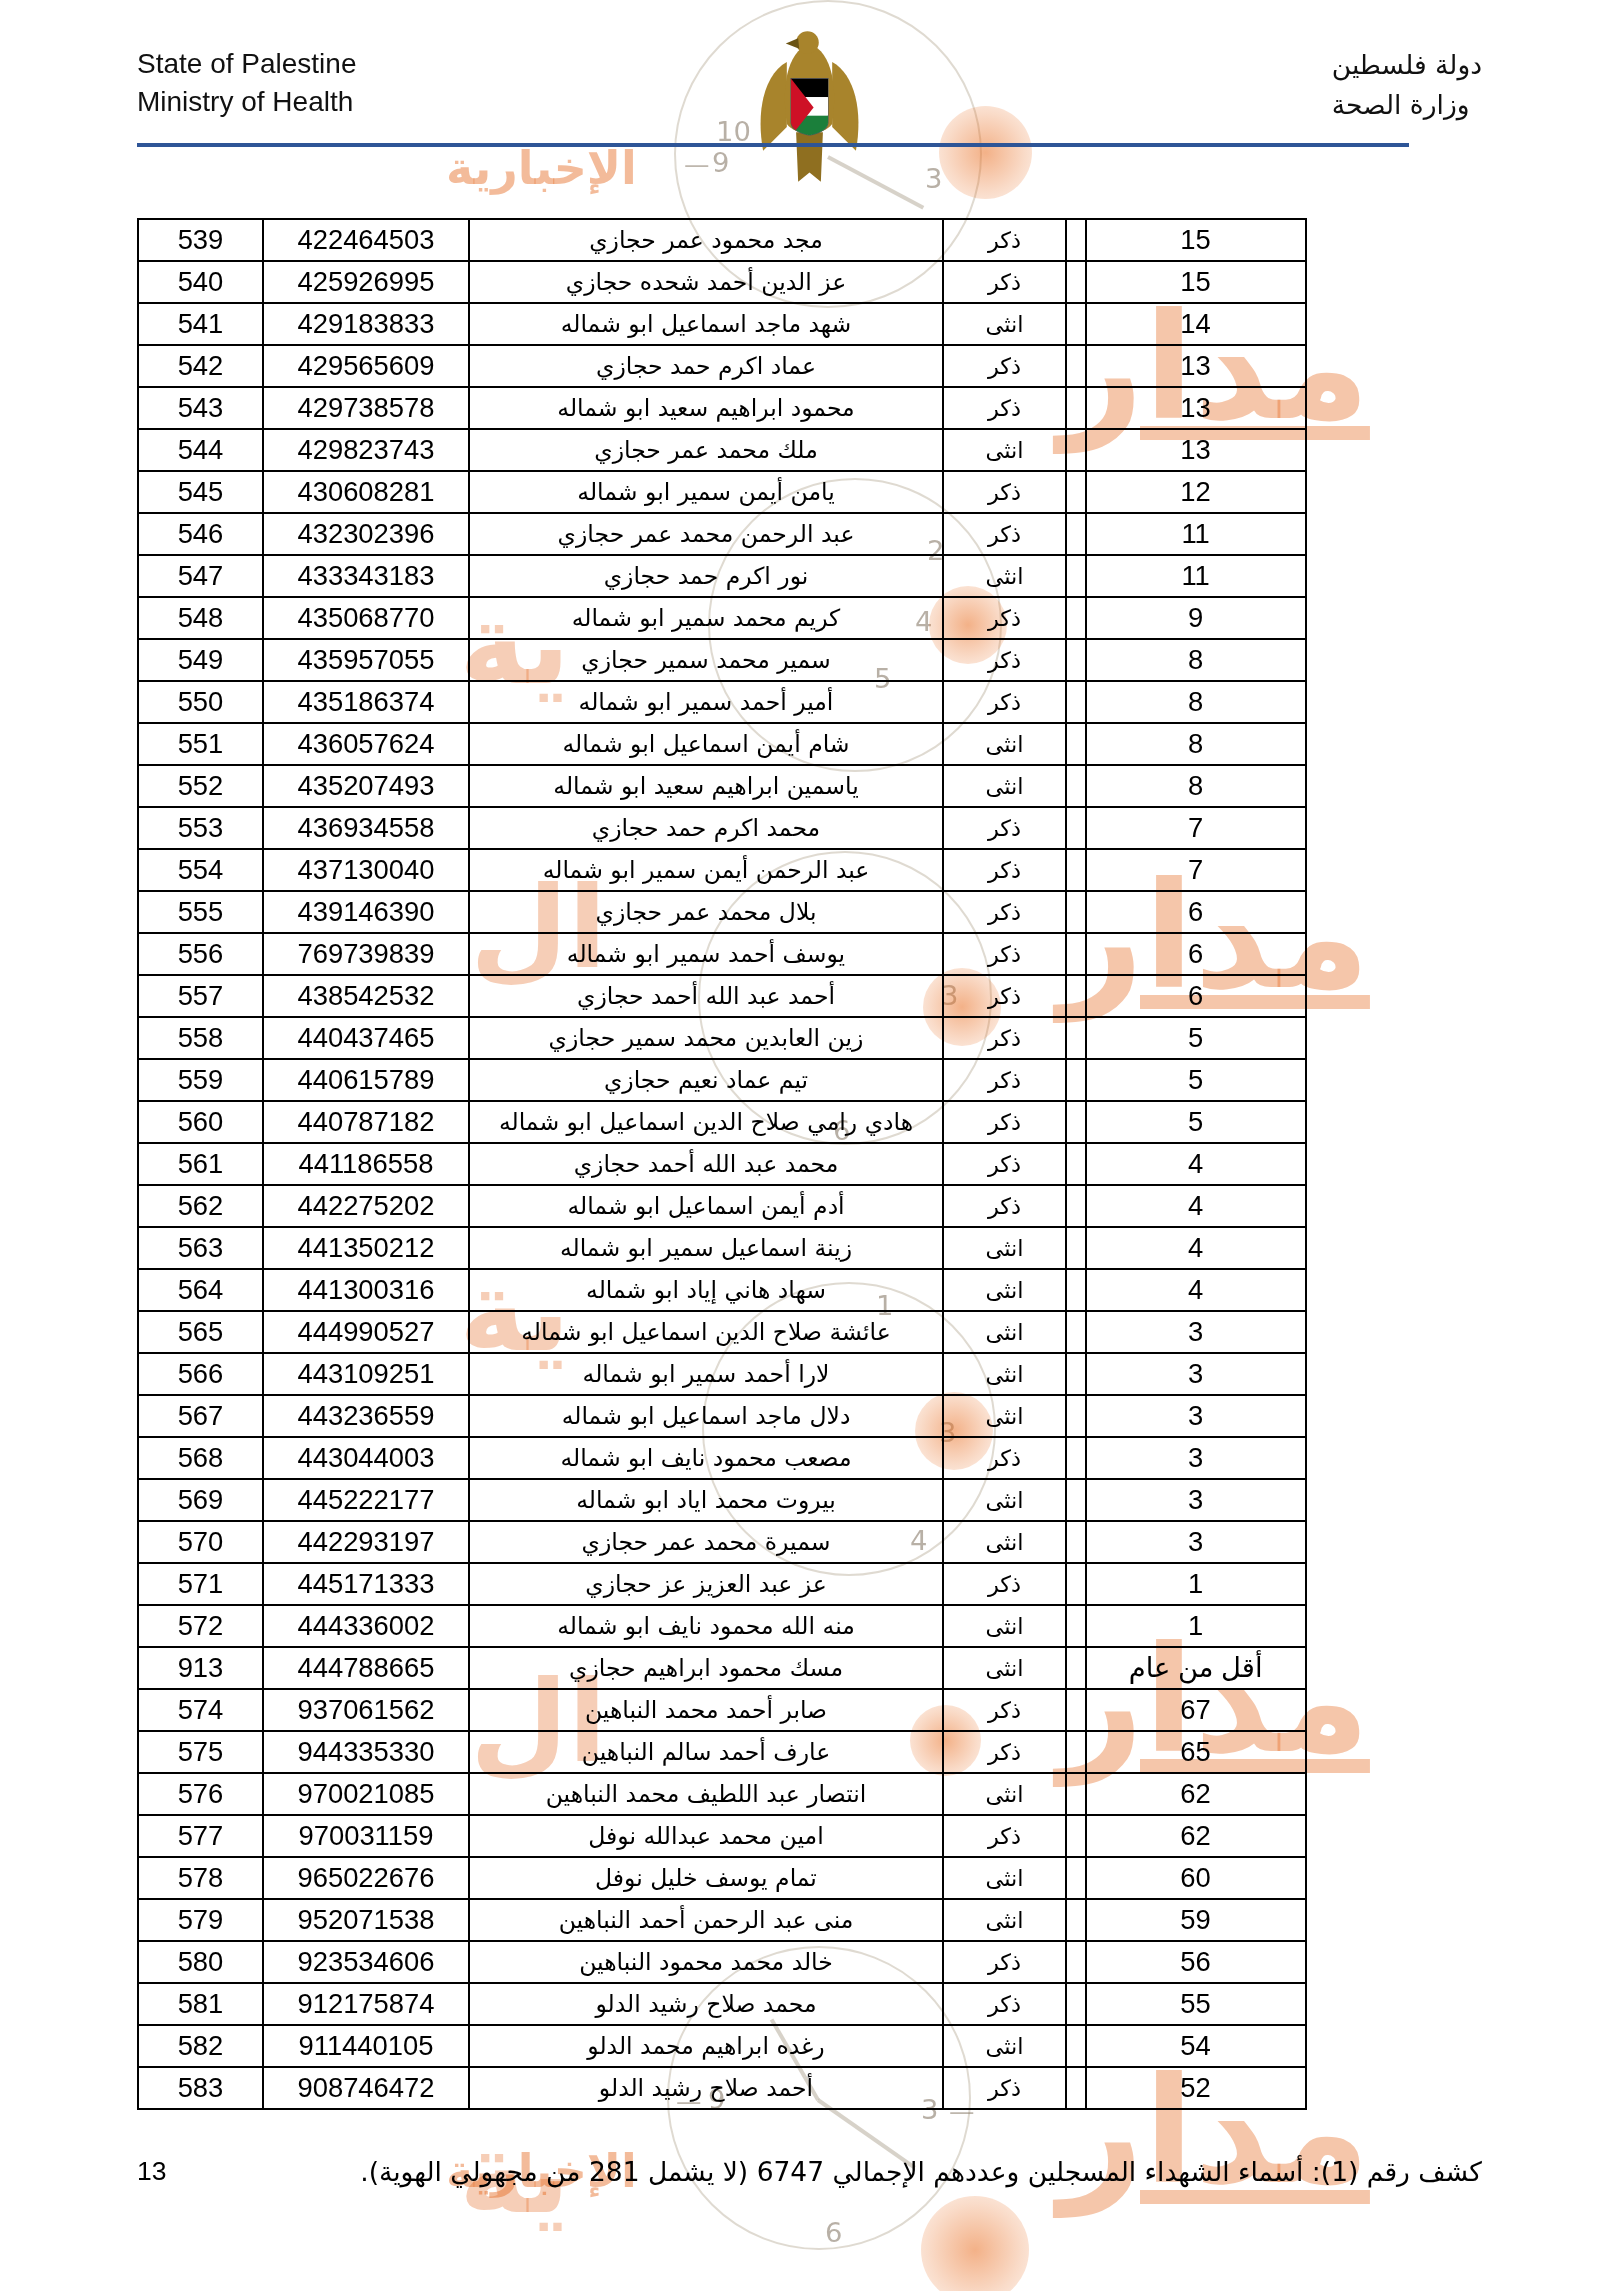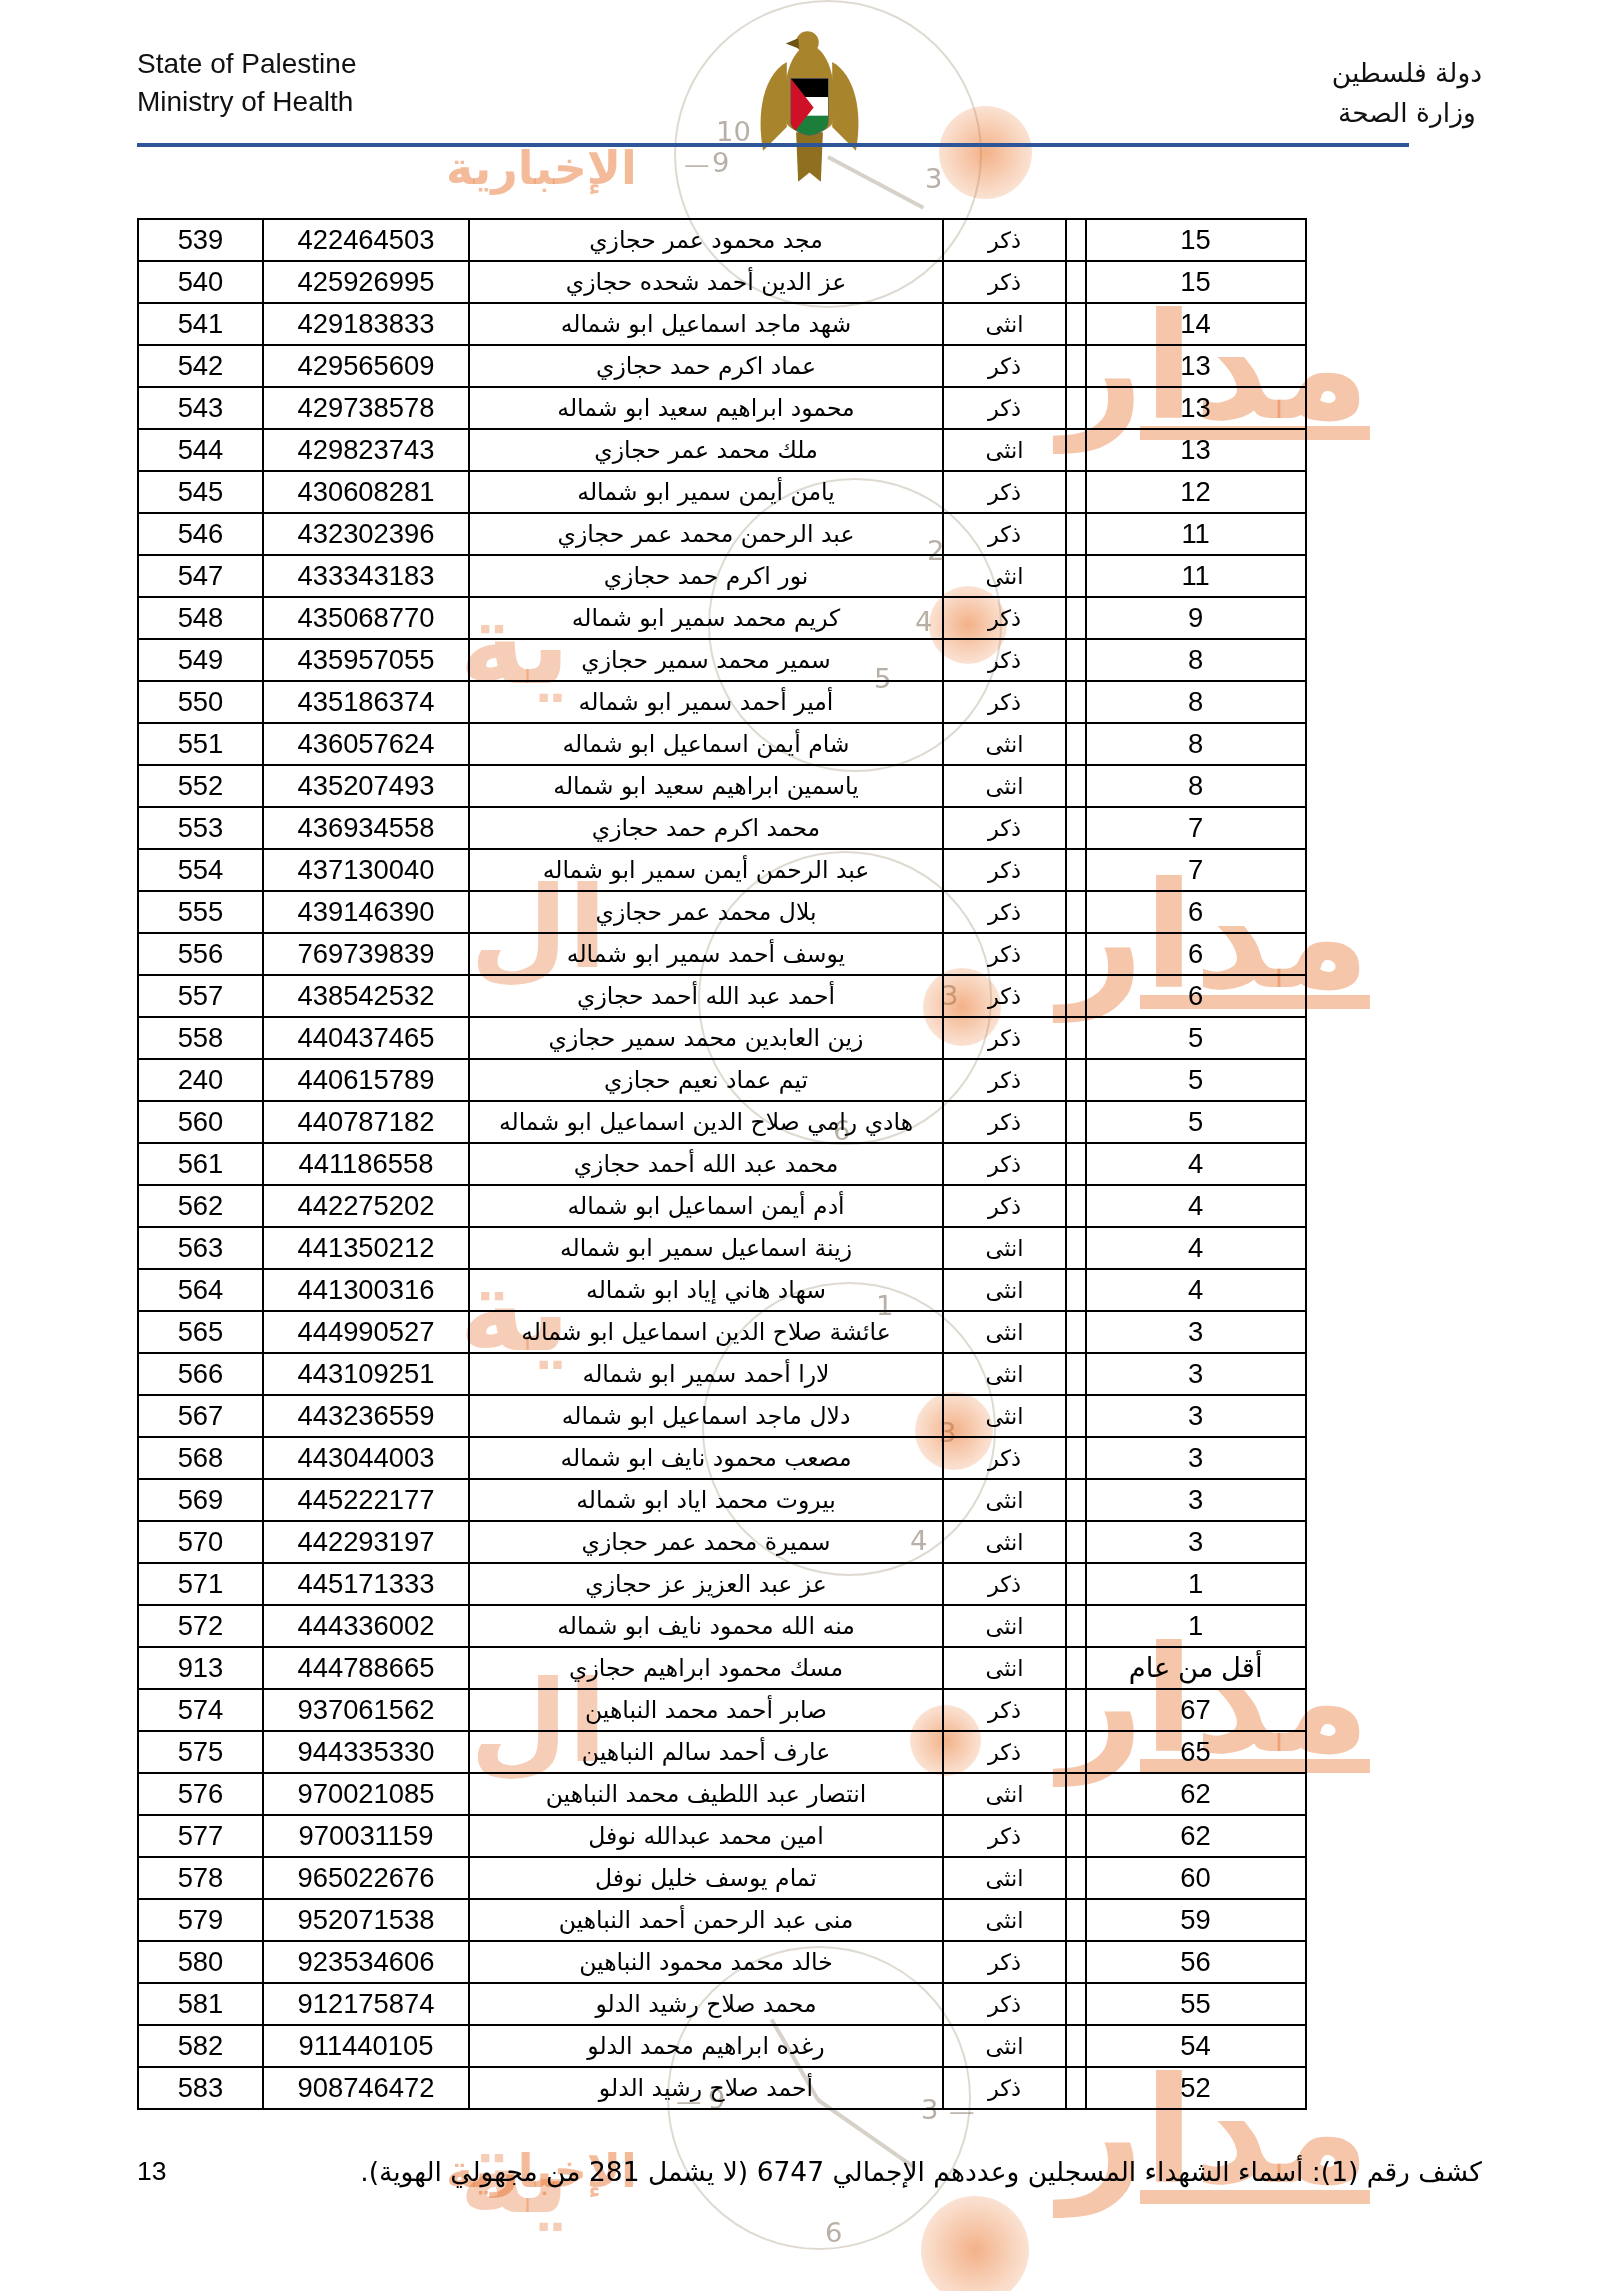--- a/index.html
+++ b/index.html
@@ -18,21 +18,21 @@
              background:radial-gradient(circle, rgba(233,113,38,0.55) 0%, rgba(233,113,38,0.25) 60%, rgba(233,113,38,0.08) 100%); }
   .wm-brand { position:absolute; color:rgba(228,104,32,0.38); font-weight:bold; font-size:147px; line-height:1;text-decoration:underline; }
   .wm-sub { position:absolute; color:rgba(228,104,32,0.45); font-weight:bold; font-size:46px; line-height:1; }
   .wm-frag { position:absolute; color:rgba(228,104,32,0.32); font-weight:bold; font-size:113px; line-height:1; }
   .wm-hand { position:absolute; background:rgba(140,125,100,0.35); height:3.9px; transform-origin:left center; }
 
   
   .header { position:absolute; top:45px; left:137px; right:139px; z-index:2;
             display:flex; justify-content:space-between; align-items:flex-start; }
   .header-en { font-family:"Liberation Sans","DejaVu Sans",sans-serif; font-size:28px; line-height:1.35; color:#111; }
-  .header-ar { direction:rtl; text-align:center; font-size:26.5px; line-height:1.5; color:#111;margin-top:8px; }
+  .header-ar { direction:rtl; text-align:left; font-size:26.5px; line-height:1.5; color:#111; }
   .emblem { position:absolute; left:747px; top:27.4px; z-index:2; }
 
   .top-rule { position:absolute; left:137px; top:143px; width:1272px; height:3.9px;
               background:#2e5597; z-index:2; }
 
   
   table.martyrs { position:absolute; left:137px; top:218px; width:1168px; z-index:1;
                   border-collapse:collapse; table-layout:fixed; background:transparent; }
   table.martyrs td { border:2px solid #000; height:42px; text-align:center; vertical-align:middle;
                      padding:0 3.9px; white-space:nowrap; overflow:hidden; }
@@ -308,21 +308,21 @@
         </tr>
         <tr>
           <td class="c0">558</td>
           <td class="c1">440437465</td>
           <td class="c2">زين العابدين محمد سمير حجازي</td>
           <td class="c3">ذكر</td>
           <td class="c3b"></td>
           <td class="c4">5</td>
         </tr>
         <tr>
-          <td class="c0">240</td>
+          <td class="c0">559</td>
           <td class="c1">440615789</td>
           <td class="c2">تيم عماد نعيم حجازي</td>
           <td class="c3">ذكر</td>
           <td class="c3b"></td>
           <td class="c4">5</td>
         </tr>
         <tr>
           <td class="c0">560</td>
           <td class="c1">440787182</td>
           <td class="c2">هادي رامي صلاح الدين اسماعيل ابو شماله</td>

